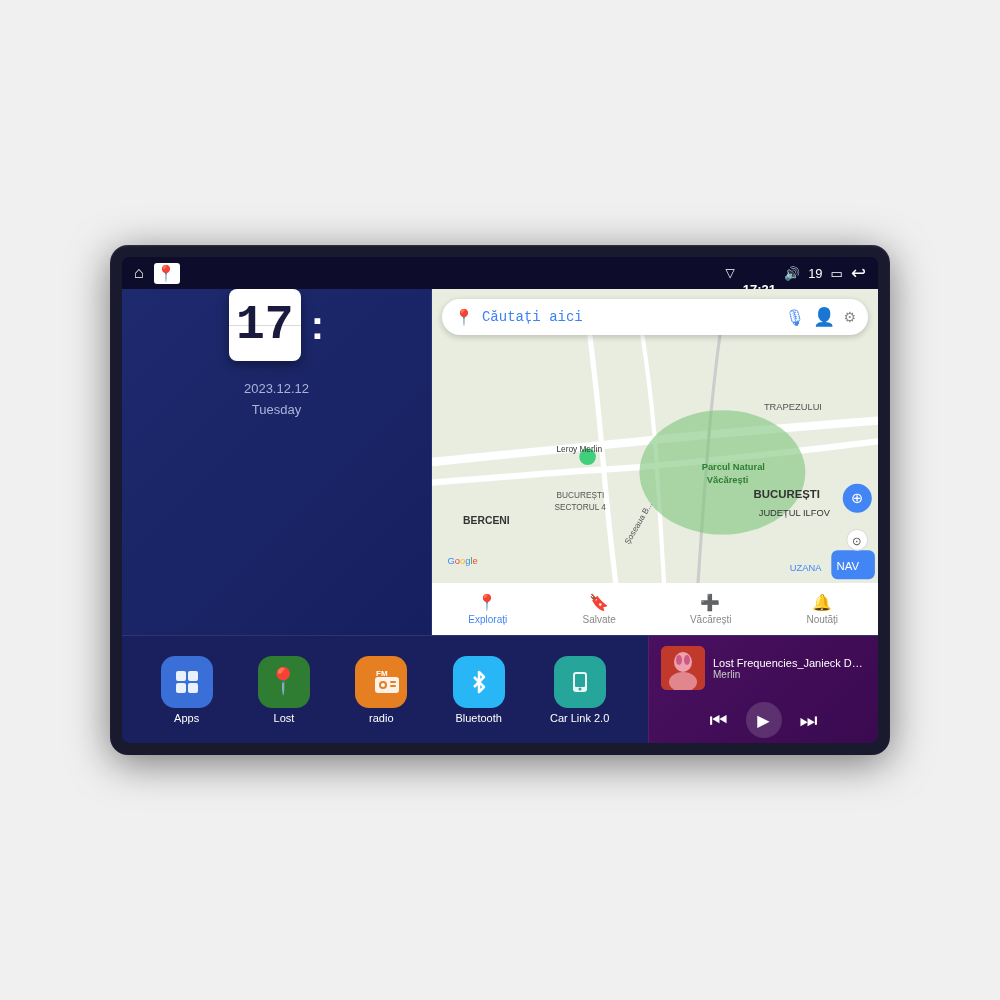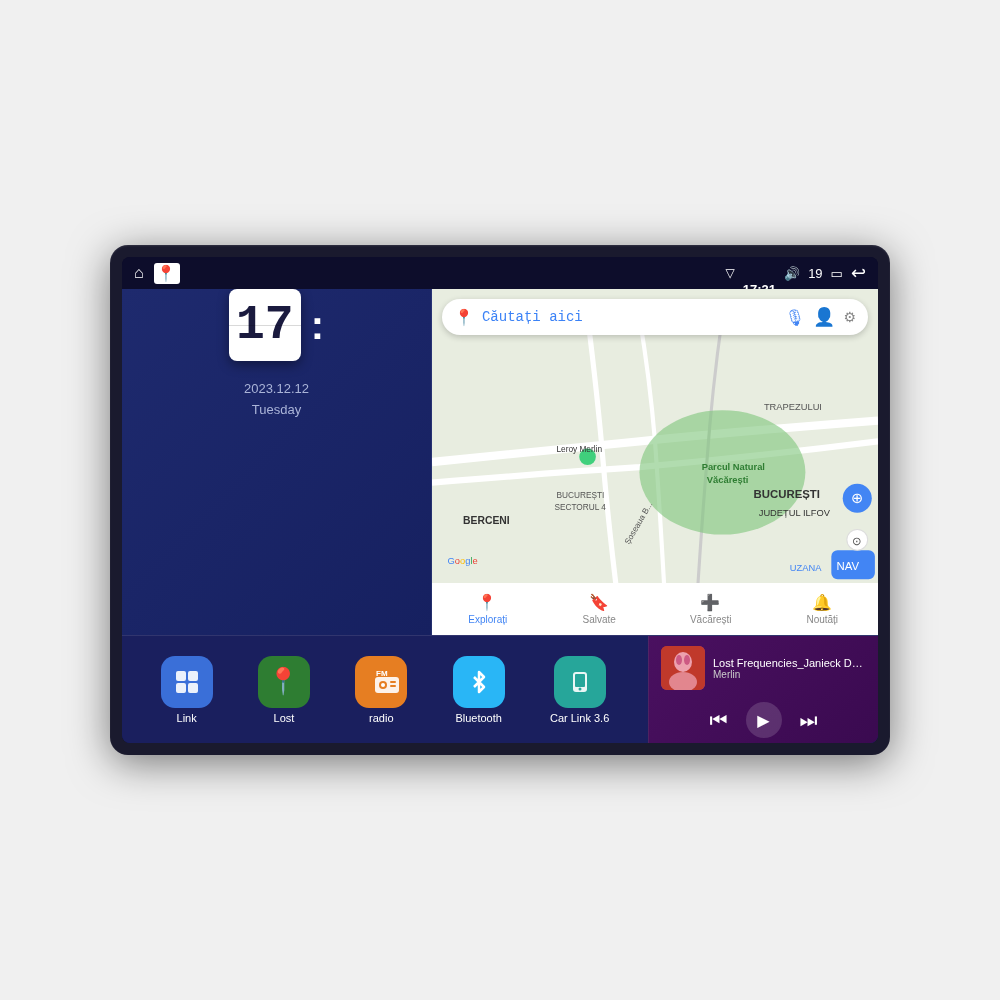--- a/index.html
+++ b/index.html
@@ -387,21 +387,21 @@
 
           <div class="app-icon-item">
             <div class="app-icon-circle" style="background:#3a6fd8;">
               <svg width="28" height="28" viewBox="0 0 28 28" xmlns="http://www.w3.org/2000/svg">
                 <rect x="3" y="3" width="10" height="10" rx="2" fill="#fff" opacity="0.9"></rect>
                 <rect x="15" y="3" width="10" height="10" rx="2" fill="#fff" opacity="0.9"></rect>
                 <rect x="3" y="15" width="10" height="10" rx="2" fill="#fff" opacity="0.9"></rect>
                 <rect x="15" y="15" width="10" height="10" rx="2" fill="#fff" opacity="0.9"></rect>
               </svg>
             </div>
-            <span class="app-label">Link</span>
+            <span class="app-label">Apps</span>
           </div>
 
           <div class="app-icon-item">
             <div class="app-icon-circle" style="background:#2e7d32;">
               <span style="font-size:26px;">📍</span>
             </div>
             <span class="app-label">Lost</span>
           </div>
 
           <div class="app-icon-item">
@@ -428,21 +428,21 @@
           </div>
 
           <div class="app-icon-item">
             <div class="app-icon-circle" style="background:#26a69a;">
               <svg width="28" height="28" viewBox="0 0 28 28" xmlns="http://www.w3.org/2000/svg">
                 <rect x="7" y="4" width="14" height="20" rx="3" fill="#fff" opacity="0.9"></rect>
                 <rect x="9" y="6" width="10" height="13" rx="1" fill="#26a69a"></rect>
                 <circle cx="14" cy="21" r="1.5" fill="#26a69a"></circle>
               </svg>
             </div>
-            <span class="app-label">Car Link 3.6</span>
+            <span class="app-label">Car Link 2.0</span>
           </div>
         </div>
 
         <div class="music-player">
           <div class="music-info">
             <div class="music-thumb">
               <svg width="44" height="44" viewBox="0 0 44 44" xmlns="http://www.w3.org/2000/svg">
                 <rect width="44" height="44" fill="#c0392b"></rect>
 
                 <ellipse cx="22" cy="16" rx="9" ry="10" fill="#f8bbd0" opacity="0.8"></ellipse>

